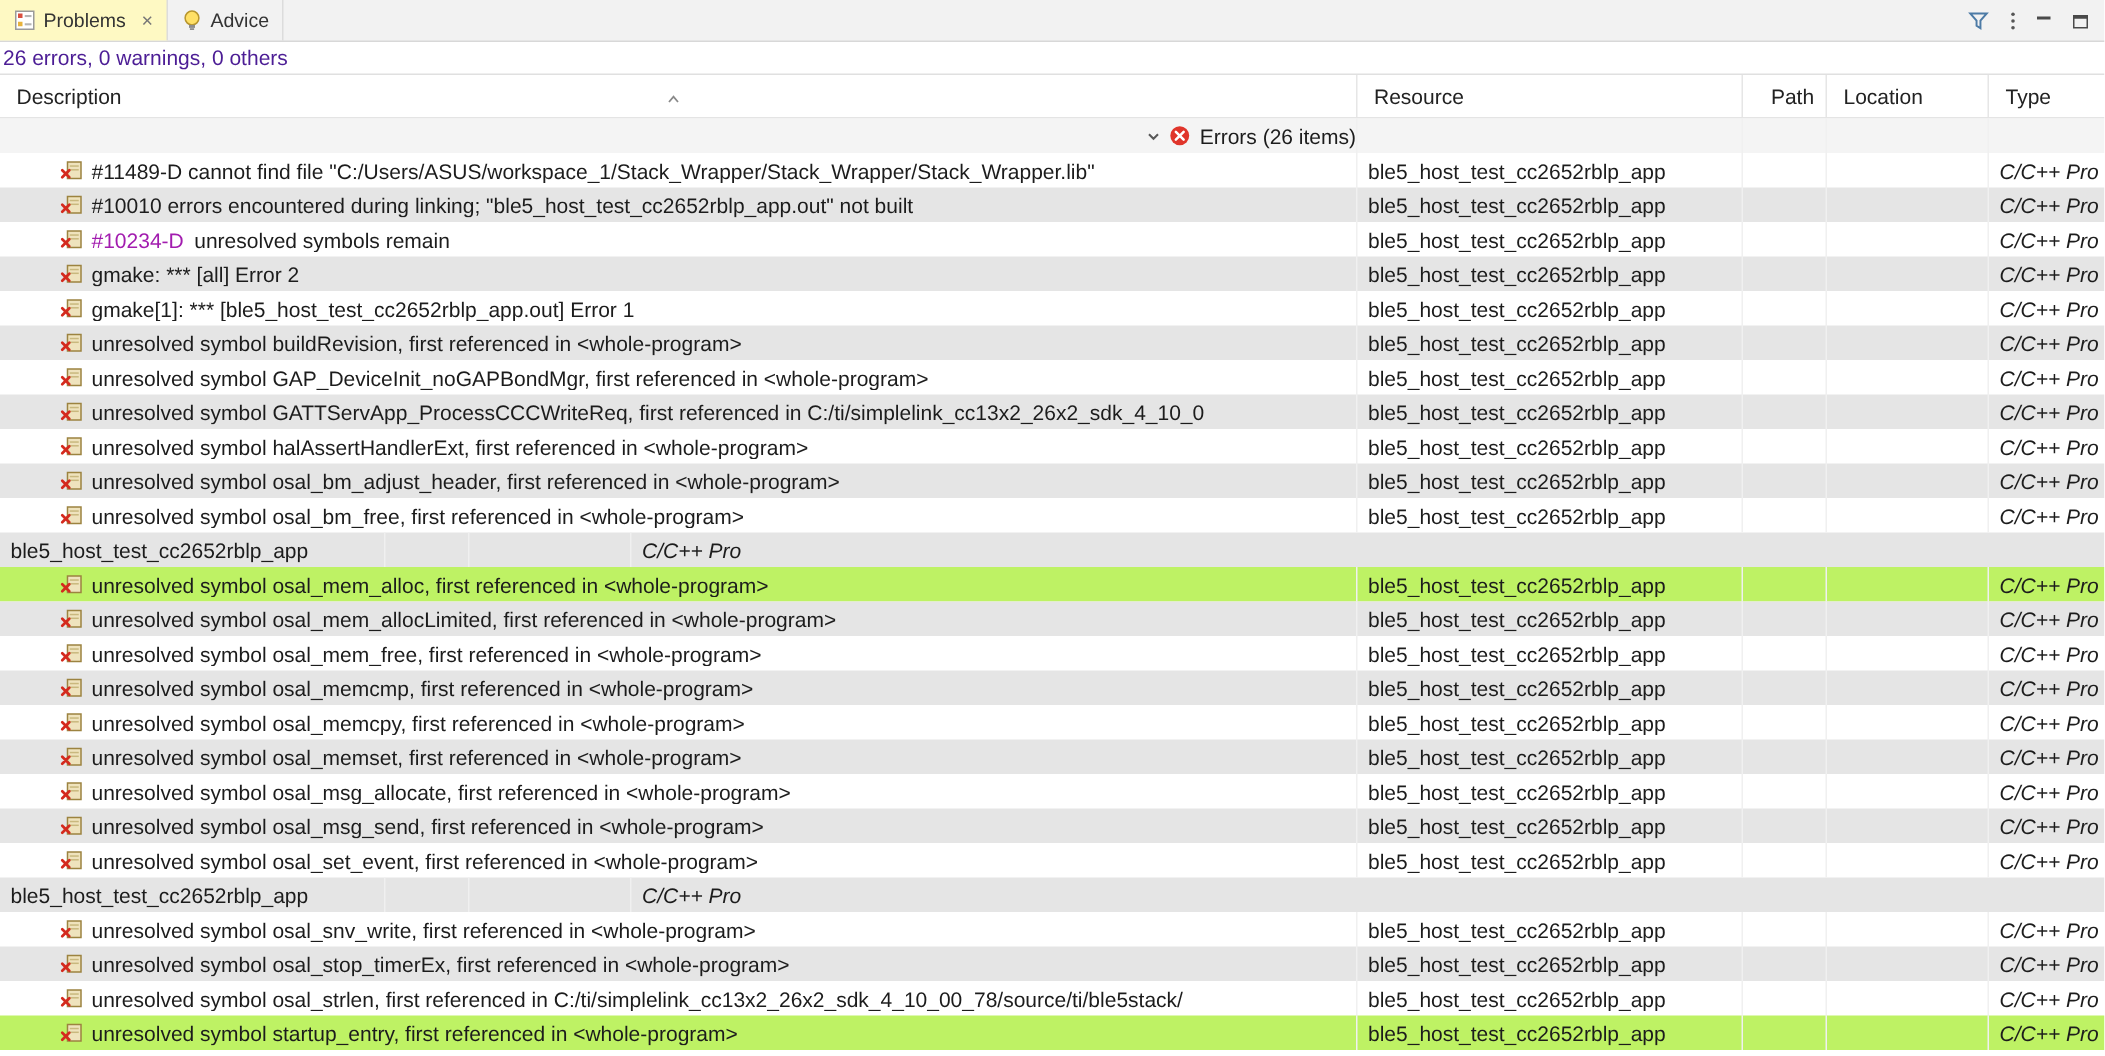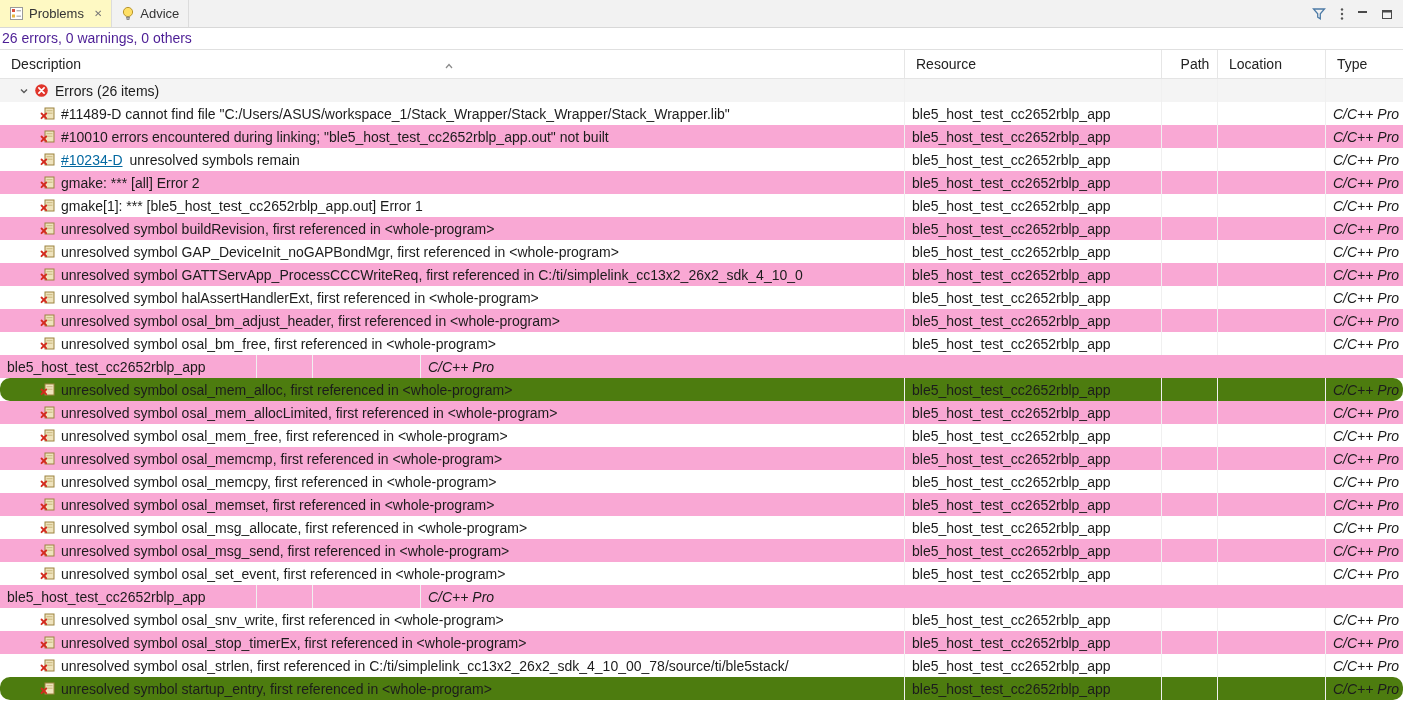--- a/index.html
+++ b/index.html
@@ -37,34 +37,34 @@
     position: relative; color: #222; cursor: default;
   }
   .c-desc { width: 905px; }
   .c-res  { width: 257px; }
   .c-path { width: 56px; text-align: center; }
   .c-loc  { width: 108px; }
   .c-type { flex: 1; border-right: none; }
   .sort { position: absolute; left: 444px; top: 0; }
   
   .row { display: flex; height: 23px; background: #ffffff; }
-  .row.alt { background: #f9a8d4; }
+  .row.alt { background: #e5e5e5; }
   .row.grouprow { background: #f4f4f4; }
-  .row.selected { background: #4d7c0f; border-radius: 10px; }
+  .row.selected { background: #bef264; }
   .cell {
     font-size: 14px; white-space: nowrap; overflow: hidden;
     border-right: 1px solid #f0f0f0;
     display: flex; align-items: center;
   }
   .cell.c-type { border-right: none; font-style: italic; }
   .cell.c-res, .cell.c-path, .cell.c-loc, .cell.c-type { padding-left: 7px; }
   .cell.c-desc { padding-left: 40px; }
-  .grouprow .cell.c-desc { padding-left: 16px; }
+  .grouprow .cell.c-desc { padding-left: 1px; justify-content: flex-end; }
   .marker { width: 15px; height: 14px; margin-right: 6px; flex: 0 0 auto; display: inline-flex; }
-  .plink { color: #0369a1; text-decoration: underline; margin-right: 7px; cursor: pointer; }
+  .plink { color: #a21caf; margin-right: 7px; cursor: pointer; }
   .ctext { overflow: hidden; }
   .twisty { width: 16px; display: inline-flex; justify-content: center; margin-right: 2px; cursor: pointer; }
   .gicon { width: 15px; height: 15px; margin-right: 6px; display: inline-flex; flex: 0 0 auto; }
 </style>
 </head>
 <body>
 
 <div class="app">
 
   <div class="tabbar">

